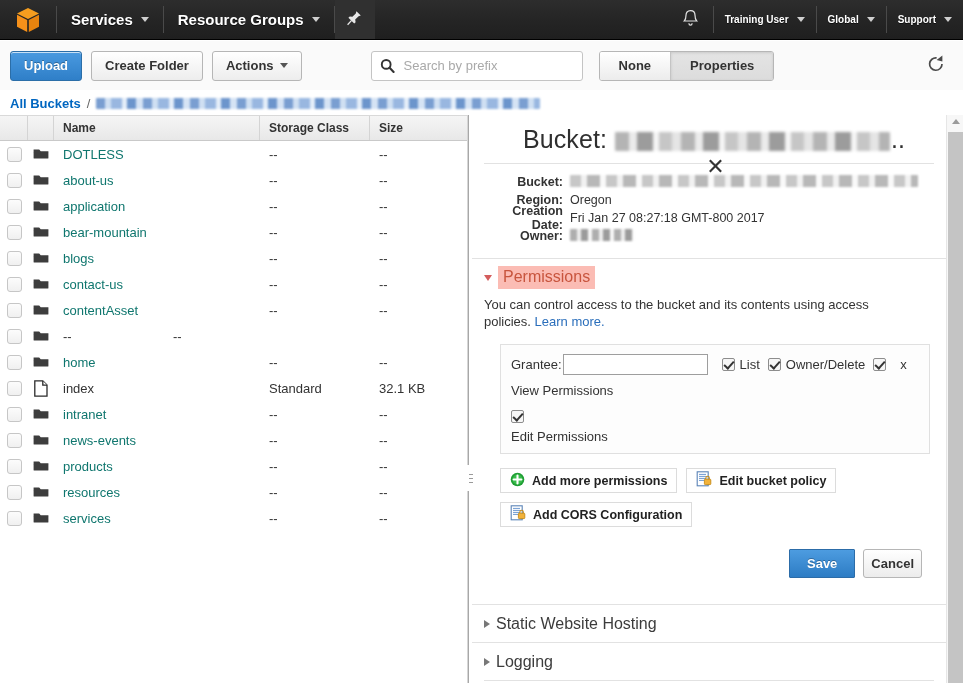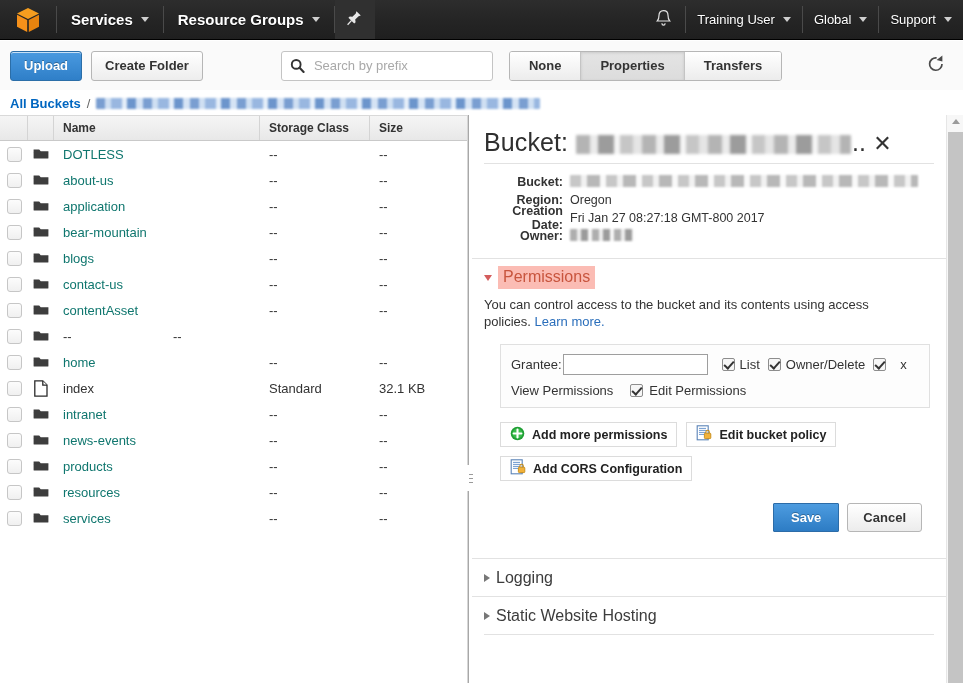--- a/index.html
+++ b/index.html
@@ -31,21 +31,21 @@
   }
   .cube { display: block; }
   .nav-sep { width: 1px; background: #4a4a4a; margin: 6px 0; }
   .nav-item {
     display: flex; align-items: center; gap: 8px;
     padding: 0 14px;
     font-size: 15px; font-weight: bold;
     color: #ffffff; cursor: pointer; white-space: nowrap;
     text-shadow: 0 1px 0 rgba(0,0,0,.6);
   }
-  .nav-item.small { font-size: 13px; font-weight: normal; padding: 0 11px; text-align: center; }
+  .nav-item.small { font-size: 10px; font-weight: bold; padding: 0 11px; text-align: center; }
   .nav-pin {
     display: flex; align-items: center; justify-content: center;
     width: 40px; cursor: pointer; background: #303030;
   }
   .nav-spacer { flex: 1 1 auto; }
   .caret-dn {
     display: inline-block; width: 0; height: 0;
     border-left: 4px solid transparent; border-right: 4px solid transparent;
     border-top: 5px solid #cfcfcf;
   }
@@ -194,22 +194,22 @@
 
   
   .props {
     position: absolute; top: 115px; left: 472px;
     width: 491px; height: 568px;
     background: #ffffff; overflow: hidden;
   }
   .props-inner { position: absolute; inset: 0 17px 0 0; overflow: hidden; }
 
   .props-title {
-    display: flex; align-items: flex-end;
-    padding: 10px 2px 0 12px; height: 42px;
+    display: flex; align-items: center;
+    padding: 10px 2px 0 12px; height: 42px; flex-direction: column;
   }
   .props-title h1 {
     margin: 0; font-size: 25px; font-weight: normal; color: #2f2f2f;
     letter-spacing: .1px; white-space: nowrap;
   }
   .redact-gray-big {
     display: inline-block; vertical-align: middle;
     margin-left: 8px; width: 275px; height: 19px; border-radius: 1px;
     background:
       repeating-linear-gradient(90deg,
@@ -283,21 +283,21 @@
   .sec-body { padding: 0 12px 12px 12px; }
   .desc { font-size: 13px; color: #333; line-height: 17px; margin: 0 0 14px 0; max-width: 424px; }
   .lnk { color: #2a6ebb; cursor: pointer; }
 
   .grant-box {
     border: 1px solid #e0e0e0; background: #fdfdfd;
     padding: 9px 10px 9px 10px;
     margin: 0 0 14px 16px; width: 430px;
   }
   .grant-line1 { display: flex; align-items: center; gap: 0; white-space: nowrap; }
-  .grant-line2 { display: flex; align-items: center; gap: 6px; margin-top: 8px; }
+  .grant-line2 { display: flex; align-items: flex-start; gap: 6px; margin-top: 8px; flex-direction: column; }
   .g-lbl { font-size: 13px; color: #333; }
   .g-input {
     width: 145px; height: 21px; margin-left: 1px;
     border: 1px solid #9e9e9e; background: #fff;
     font-family: "Liberation Sans", sans-serif; font-size: 12px; padding: 0 4px; outline: none;
   }
   .g-chk {
     width: 13px; height: 13px; border: 1px solid #8d8d8d; border-radius: 2px;
     background: #f6f6f6; position: relative; cursor: pointer; flex: 0 0 auto;
   }
@@ -321,21 +321,21 @@
 
   .savebar { display: flex; justify-content: flex-end; gap: 8px; padding: 13px 12px 14px 0; }
   .btn-save {
     height: 29px; padding: 0 17px; border-radius: 1px;
     border: 1px solid #2c6ca8;
     background: linear-gradient(to bottom,#4d9ce0 0%,#2d7cc4 100%);
     color: #fff; font-size: 13px; font-weight: bold; cursor: pointer;
     text-shadow: 0 -1px 0 rgba(0,0,0,.28);
   }
   .btn-cancel {
-    height: 29px; padding: 0 15px; border-radius: 3px;
+    height: 29px; padding: 0 7px; border-radius: 3px;
     border: 1px solid #b6b6b6;
     background: linear-gradient(to bottom,#ffffff 0%,#ececec 100%);
     color: #333; font-size: 13px; font-weight: bold; cursor: pointer;
   }
 
   
   .pscroll {
     position: absolute; top: 0; right: 0; width: 17px; height: 568px;
     background: #f7f7f7; border-left: 1px solid #e6e6e6;
   }
@@ -417,40 +417,41 @@
 
   <div class="toolbar">
     <button class="btn btn-primary">
       <span>Upload</span>
     </button>
     <div class="tb-gap"></div>
     <button class="btn">
       <span>Create Folder</span>
     </button>
     <div class="tb-gap"></div>
+    <button class="btn">
+      <span>Actions</span>
+      <span class="caret-dn" style="border-top-color:#555"></span>
+    </button>
 
     <div class="search-wrap">
       <span class="search-ico">
         <svg width="15" height="16" viewBox="0 0 15 16">
           <circle cx="6.2" cy="6.4" r="4.4" fill="none" stroke="#333" stroke-width="1.9"></circle>
           <path d="M9.6 9.8 L13.6 13.9" stroke="#333" stroke-width="2.1" stroke-linecap="round"></path>
         </svg>
       </span>
       <input class="search-input" type="text" placeholder="Search by prefix" value="" style="">
     </div>
 
     <div class="segmented">
       <div class="seg">
         <span>None</span>
       </div>
       <div class="seg active">
         <span>Properties</span>
-      </div>
-      <div class="seg">
-        <span>Transfers</span>
       </div>
     </div>
 
     <div class="refresh-btn">
       <span>
         <svg width="20" height="20" viewBox="0 0 20 20">
           <path d="M16 10 A6.2 6.2 0 1 1 10.6 3.9" fill="none" stroke="#4a4a4a" stroke-width="1.7"></path>
           <polygon points="16.4,1.6 16.4,7.6 10.6,6.0" fill="#4a4a4a"></polygon>
         </svg>
       </span>
@@ -830,25 +831,25 @@
         </div>
 
         <div class="savebar">
           <button class="btn-save">Save</button>
           <button class="btn-cancel">Cancel</button>
         </div>
       </div>
 
       <div class="sec-hdr">
         <span class="tri-rt"></span>
-        <span class="sec-title">Logging</span>
+        <span class="sec-title">Static Website Hosting</span>
       </div>
       <div class="sec-hdr">
         <span class="tri-rt"></span>
-        <span class="sec-title">Static Website Hosting</span>
+        <span class="sec-title">Logging</span>
       </div>
       <div class="hr" style="margin:0 12px"></div>
     </div>
 
     <div class="pscroll">
       <div class="arw-up"></div>
       <div class="thumb"></div>
     </div>
   </div>
 

